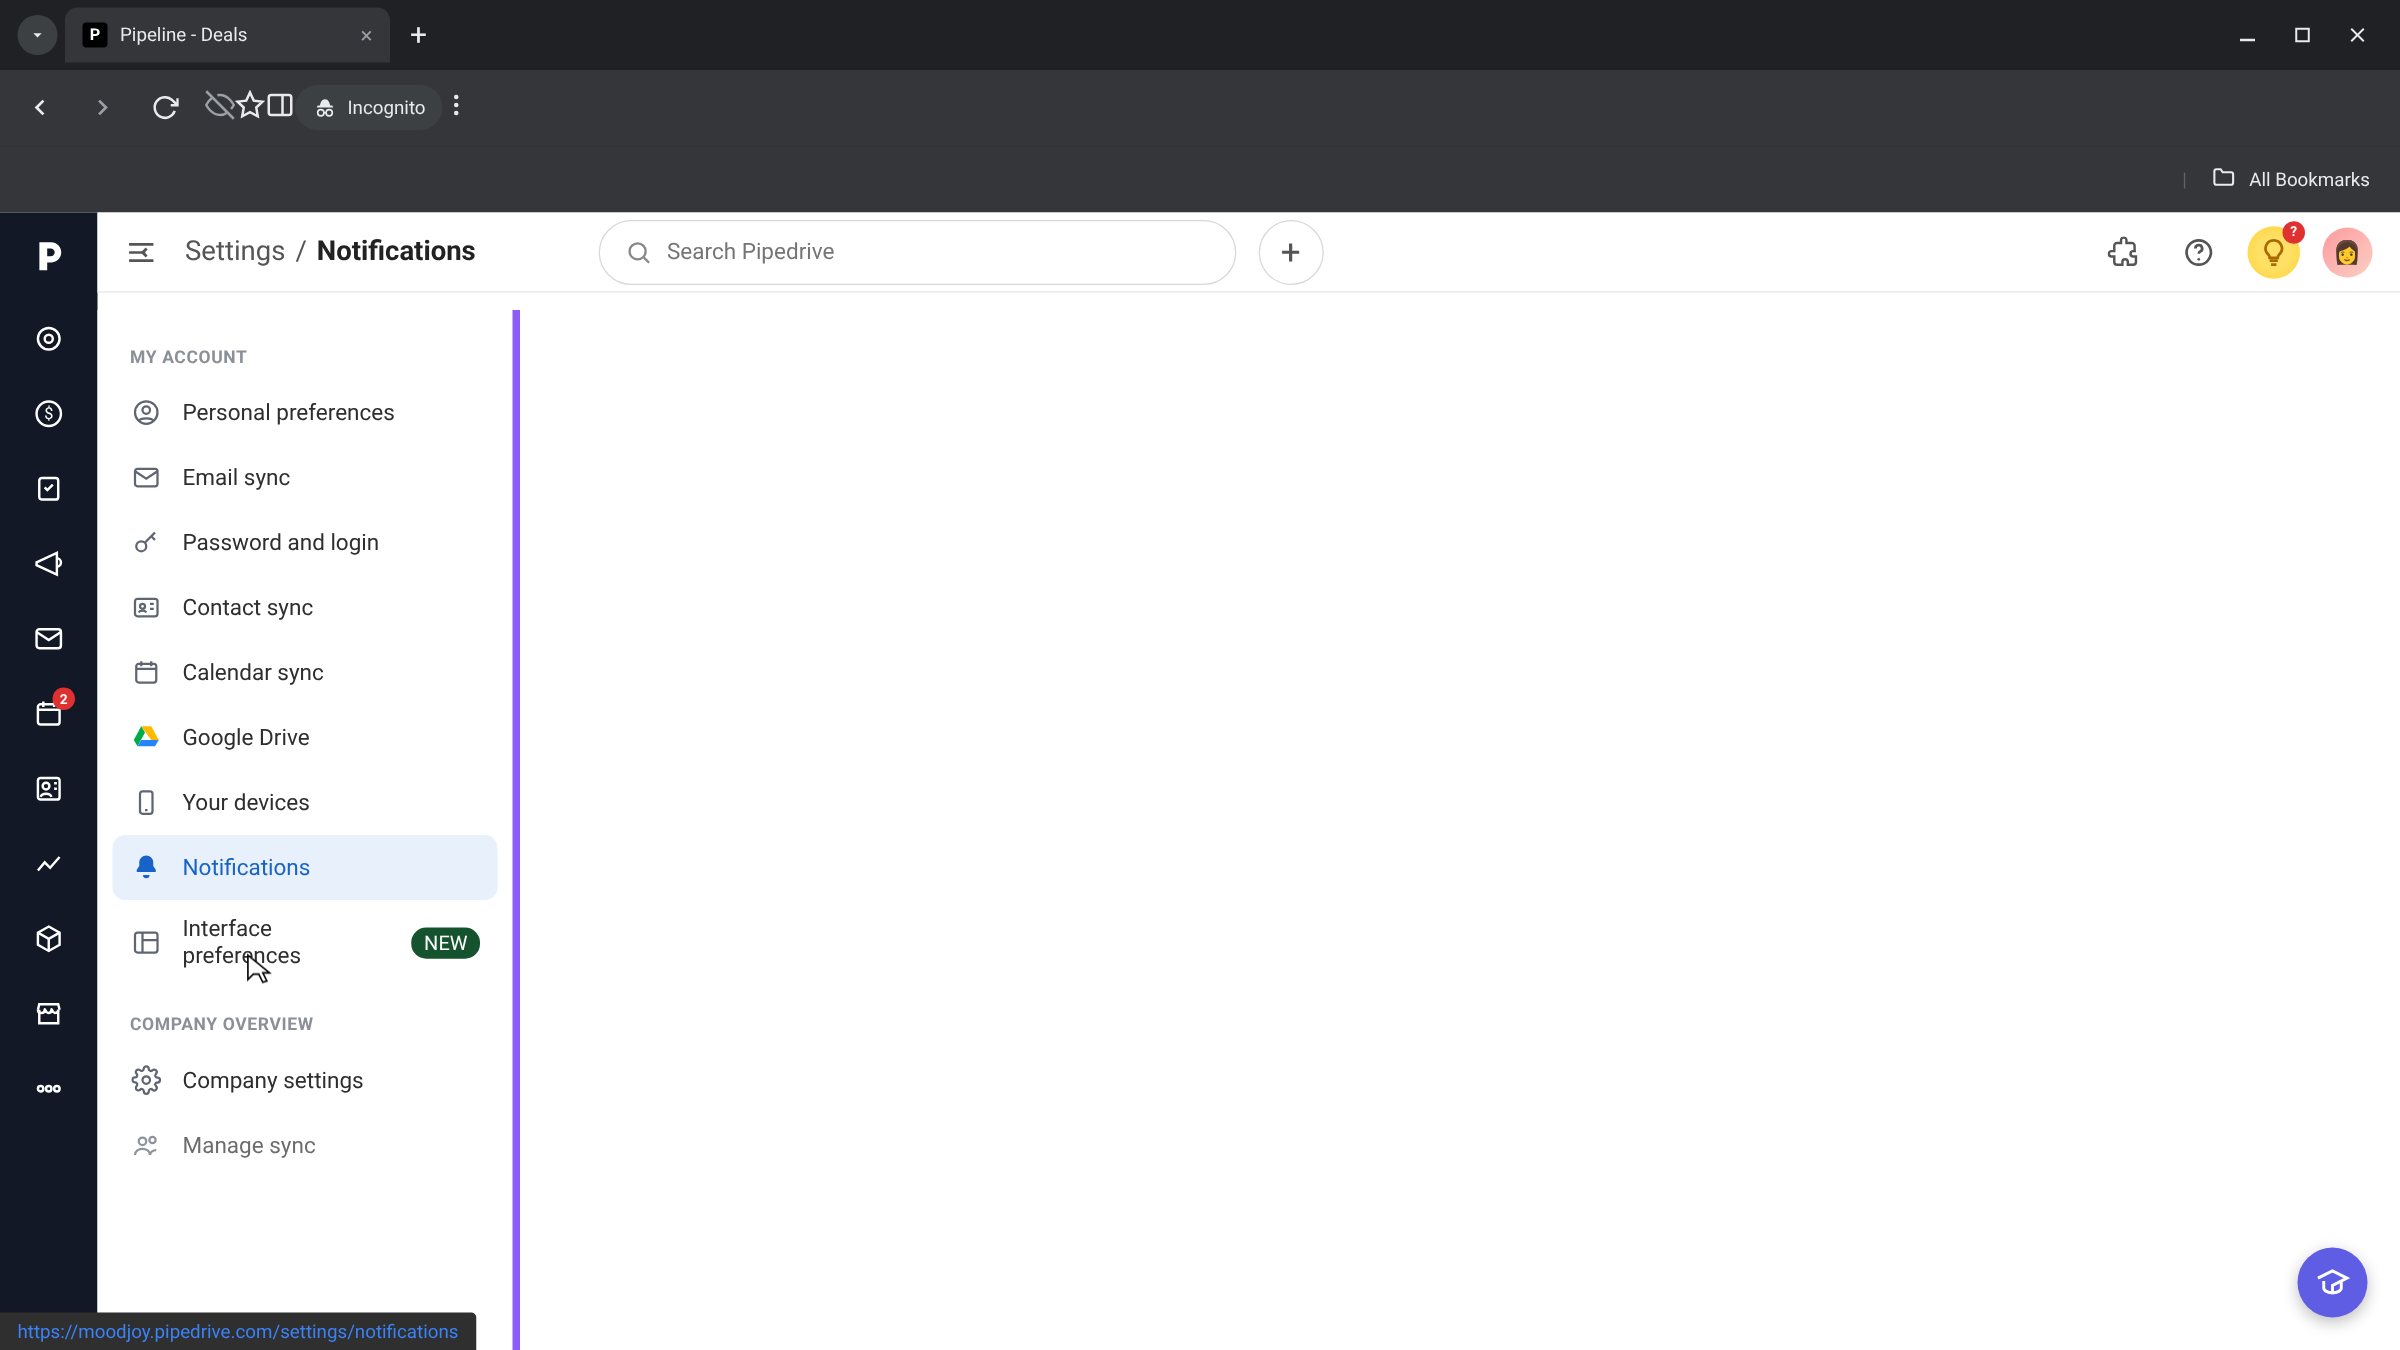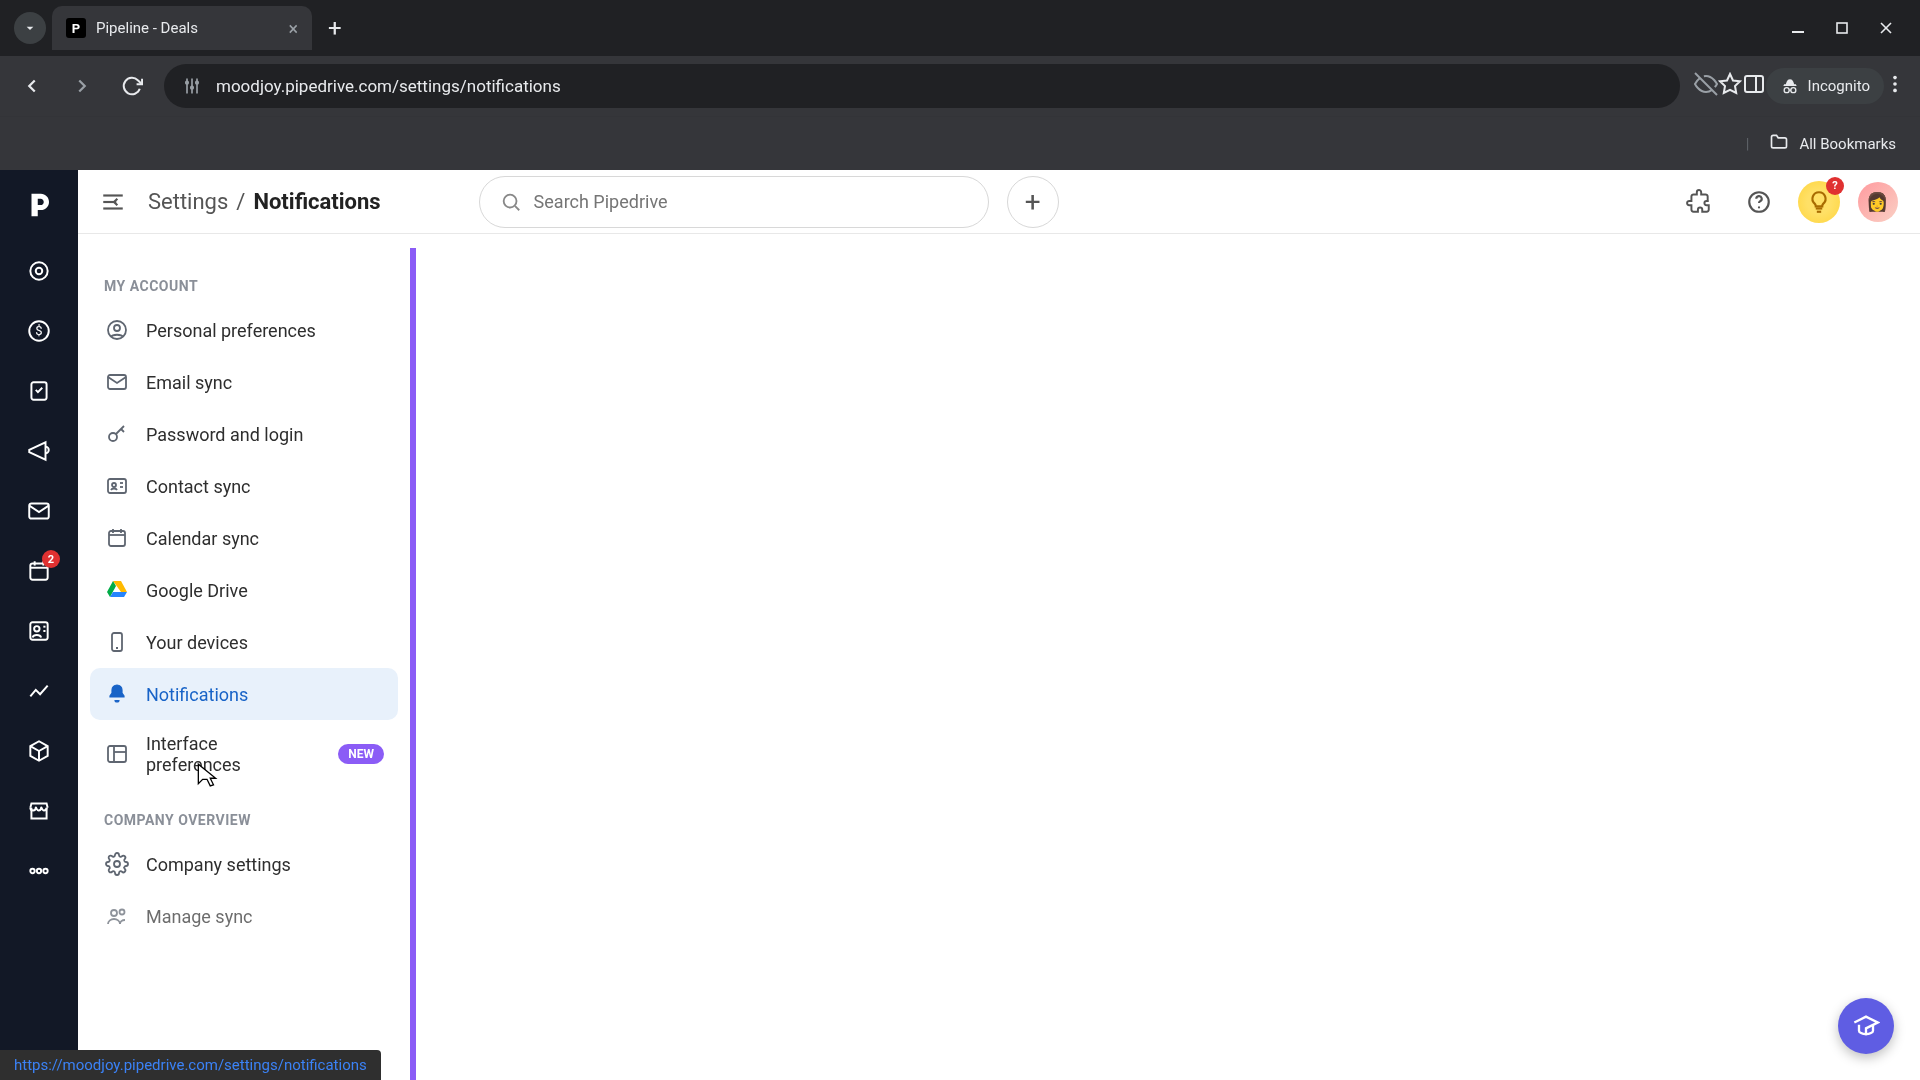--- a/index.html
+++ b/index.html
@@ -54,21 +54,21 @@
 .avatar { width: 40px; height: 40px; border-radius:50%; background: linear-gradient(135deg,#ff9a9e,#fad0c4); display:flex; align-items:center; justify-content:center; font-size:18px; }
 
 
 .sidenav { position:absolute; left:78px; top:78px; bottom:0; width: 338px; border-right:6px solid #8b5cf6; background:#fff; overflow-y:auto; padding: 20px 12px; }
 .sidenav .group { font-size: 14px; font-weight:700; color:#8a8f98; letter-spacing: .5px; padding: 10px 14px; }
 .nav-item { display:flex; align-items:center; gap:16px; padding: 13px 14px; border-radius: 10px; cursor:pointer; color:#2e2e2e; font-size: 18px; }
 .nav-item .icn { width: 26px; height: 26px; display:flex; align-items:center; justify-content:center; color:#5f6671; }
 .nav-item .icn svg { width: 24px; height: 24px; }
 .nav-item.active { background:#e8f1fb; color:#1863c7; }
 .nav-item.active .icn { color:#1863c7; }
-.nav-item .pill { margin-left:auto; background:#8b5cf6; color:#fff; font-size:12px; font-weight:700; padding: 3px 10px; border-radius: 12px; }
+.nav-item .pill { margin-left:auto; background:#14532d; color:#fff; font-size:16px; font-weight:400; padding: 3px 10px; border-radius: 12px; }
 
 
 .content { position:absolute; left: 416px; right:0; top:78px; bottom:0; background:#fff; }
 
 
 .fab { position:absolute; right:26px; bottom:26px; width:56px; height:56px; border-radius:50%; background:#5f5de3; color:#fff; display:flex; align-items:center; justify-content:center; cursor:pointer; box-shadow: 0 4px 12px rgba(0,0,0,.25); z-index:5; }
 .fab svg { width:28px; height:28px; }
 
 
 .status-url { position:absolute; left:0; bottom:0; background:#2f2f2f; color:#3b82f6; font-size:15px; padding: 6px 14px; border-top-right-radius: 4px; z-index:6; }
@@ -123,33 +123,20 @@
         <svg width="22" height="22" viewBox="0 0 24 24" fill="none" stroke="currentColor" stroke-width="2.4">
           <polyline points="9 18 15 12 9 6"></polyline>
         </svg>
       </div>
     <div class="nav-btn active">
         <svg width="22" height="22" viewBox="0 0 24 24" fill="none" stroke="currentColor" stroke-width="2.2">
           <path d="M23 4v6h-6"></path>
           <path d="M20.49 15a9 9 0 1 1-2.12-9.36L23 10"></path>
         </svg>
       </div>
-    <div class="addr-field">
-      <span class="site-ctl">
-          <svg width="20" height="20" viewBox="0 0 24 24" fill="none" stroke="#9aa0a6" stroke-width="2">
-            <circle cx="6" cy="8" r="1.5"></circle>
-            <line x1="6" y1="3" x2="6" y2="21"></line>
-            <circle cx="12" cy="14" r="1.5"></circle>
-            <line x1="12" y1="3" x2="12" y2="21"></line>
-            <circle cx="18" cy="8" r="1.5"></circle>
-            <line x1="18" y1="3" x2="18" y2="21"></line>
-          </svg>
-        </span>
-      <span>moodjoy.pipedrive.com/settings/notifications</span>
-    </div>
     <div class="addr-icons">
       <span><svg width="24" height="24" viewBox="0 0 24 24" fill="none" stroke="#9aa0a6" stroke-width="2">
             <path d="M17.94 17.94A10 10 0 0 1 12 20C5 20 1 12 1 12a18 18 0 0 1 5-5.94"></path>
             <path d="M9.9 4.24A9.12 9.12 0 0 1 12 4c7 0 11 8 11 8a18 18 0 0 1-2.16 3.19"></path>
             <line x1="1" y1="1" x2="23" y2="23"></line>
           </svg></span>
       <span><svg width="24" height="24" viewBox="0 0 24 24" fill="none" stroke="#e8eaed" stroke-width="2">
             <polygon points="12 2 15 8.5 22 9.3 17 14 18.2 21 12 17.8 5.8 21 7 14 2 9.3 9 8.5 12 2"></polygon>
           </svg></span>
       <span><svg width="24" height="24" viewBox="0 0 24 24" fill="none" stroke="#e8eaed" stroke-width="2">

